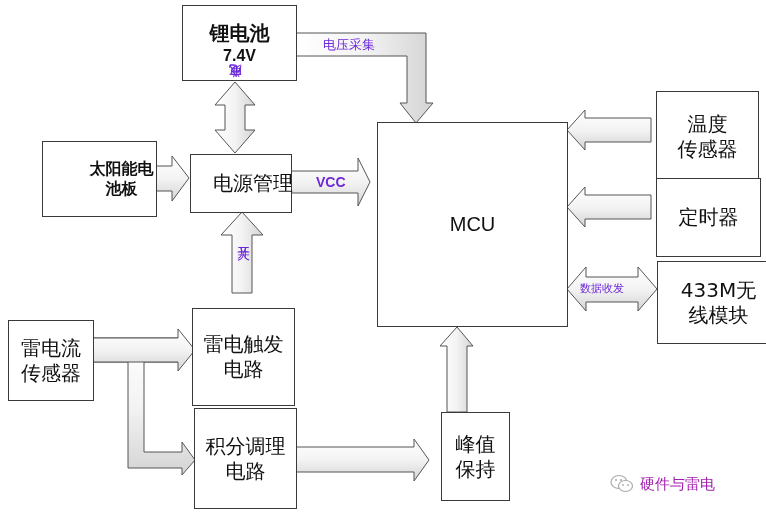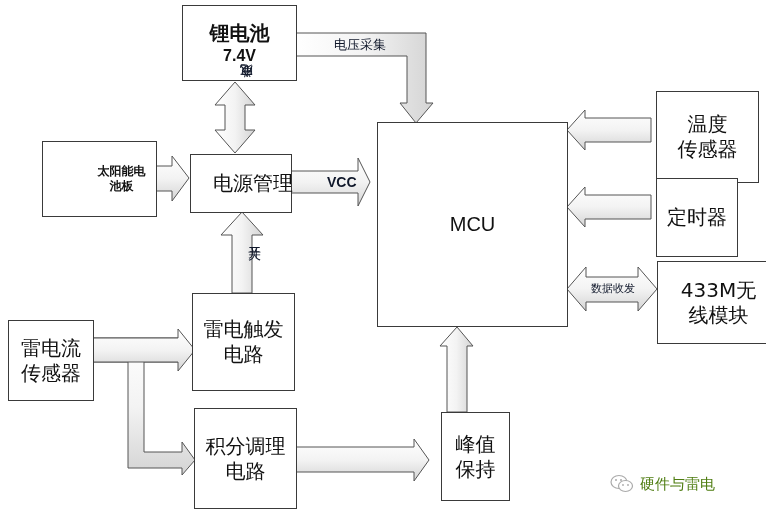--- a/index.html
+++ b/index.html
@@ -4,23 +4,23 @@
 <style>
   html, body { margin:0; padding:0; background:#ffffff; }
   body { width:766px; height:519px; position:relative; overflow:hidden;
          font-family:"DejaVu Sans", "Liberation Sans", sans-serif; color:#111; }
   #diagram { position:absolute; left:0; top:0; }
   .box { position:absolute; border:1.5px solid #3a3a3a; background:#fff; box-sizing:border-box;
          display:flex; flex-direction:column; align-items:center; justify-content:center;
          text-align:center; line-height:1.25; }
   .box span { display:block; white-space:nowrap; }
   .bold { font-weight:bold; }
-  .lbl { position:absolute; white-space:nowrap; color:#0f172a;margin-left:11px; }
+  .lbl { position:absolute; white-space:nowrap; color:#6d28d9; }
   .vert { writing-mode:vertical-rl; letter-spacing:0px; }
-  .wm { position:absolute; color:#4d7c0f; font-size:15px; display:flex; align-items:center; gap:6px; }
+  .wm { position:absolute; color:#a21caf; font-size:15px; display:flex; align-items:center; gap:6px; }
 </style>
 </head>
 <body>
 
 <svg id="diagram" width="766" height="519" viewBox="0 0 766 519">
   <defs>
     <linearGradient id="gv" x1="0" y1="0" x2="1" y2="0">
       <stop offset="0" stop-color="#ffffff"></stop>
       <stop offset="0.5" stop-color="#f3f3f3"></stop>
       <stop offset="1" stop-color="#d4d4d4"></stop>
@@ -56,34 +56,34 @@
 
     <path d="M567,289 L586,267 L586,277 L638,277 L638,267 L657,289 L638,311 L638,302 L586,302 L586,311 Z"></path>
   </g>
 </svg>
 
 <div class="box" style="left:182px;top:5px;width:115px;height:76px;font-size:20px;">
   <span class="bold">锂电池</span>
   <span class="bold" style="font-family:'Liberation Sans',sans-serif;font-size:16px;">7.4V</span>
 </div>
 
-<div class="box" style="left:42px;top:141px;width:115px;height:76px;font-size:12px;padding-left:44px;">
+<div class="box" style="left:42px;top:141px;width:115px;height:76px;font-size:16px;padding-left:44px;">
   <span class="bold">太阳能电</span>
   <span class="bold">池板</span>
 </div>
 
 <div class="box" style="left:190px;top:154px;width:102px;height:59px;font-size:20px;padding-left:24px;">
   <span>电源管理</span>
 </div>
 
 <div class="box" style="left:377px;top:122px;width:191px;height:205px;font-size:20px;font-family:'Liberation Sans',sans-serif;">
   <span>MCU</span>
 </div>
 
-<div class="box" style="left:192px;top:293px;width:103px;height:98px;font-size:20px;">
+<div class="box" style="left:192px;top:308px;width:103px;height:98px;font-size:20px;">
   <span>雷电触发</span>
   <span>电路</span>
 </div>
 
 <div class="box" style="left:8px;top:320px;width:86px;height:81px;font-size:20px;align-items:center;">
   <span>雷电流</span>
   <span>传感器</span>
 </div>
 
 <div class="box" style="left:194px;top:408px;width:103px;height:101px;font-size:20px;">
@@ -94,21 +94,21 @@
 <div class="box" style="left:429px;top:412px;width:69px;height:89px;font-size:20px;margin-left:12px;">
   <span>峰值</span>
   <span>保持</span>
 </div>
 
 <div class="box" style="left:656px;top:91px;width:103px;height:92px;font-size:20px;">
   <span>温度</span>
   <span>传感器</span>
 </div>
 
-<div class="box" style="left:656px;top:178px;width:82px;height:79px;font-size:20px;">
+<div class="box" style="left:656px;top:178px;width:105px;height:79px;font-size:20px;">
   <span>定时器</span>
 </div>
 
 <div class="box" style="left:657px;top:261px;width:123px;height:83px;font-size:20px;">
   <span>433M无</span>
   <span>线模块</span>
 </div>
 
 <div class="lbl" style="left:323px;top:36px;font-size:13px;">电压采集</div>
 <div class="lbl vert" style="left:227px;top:88px;font-size:13px;transform:rotate(180deg);">充放电</div>

